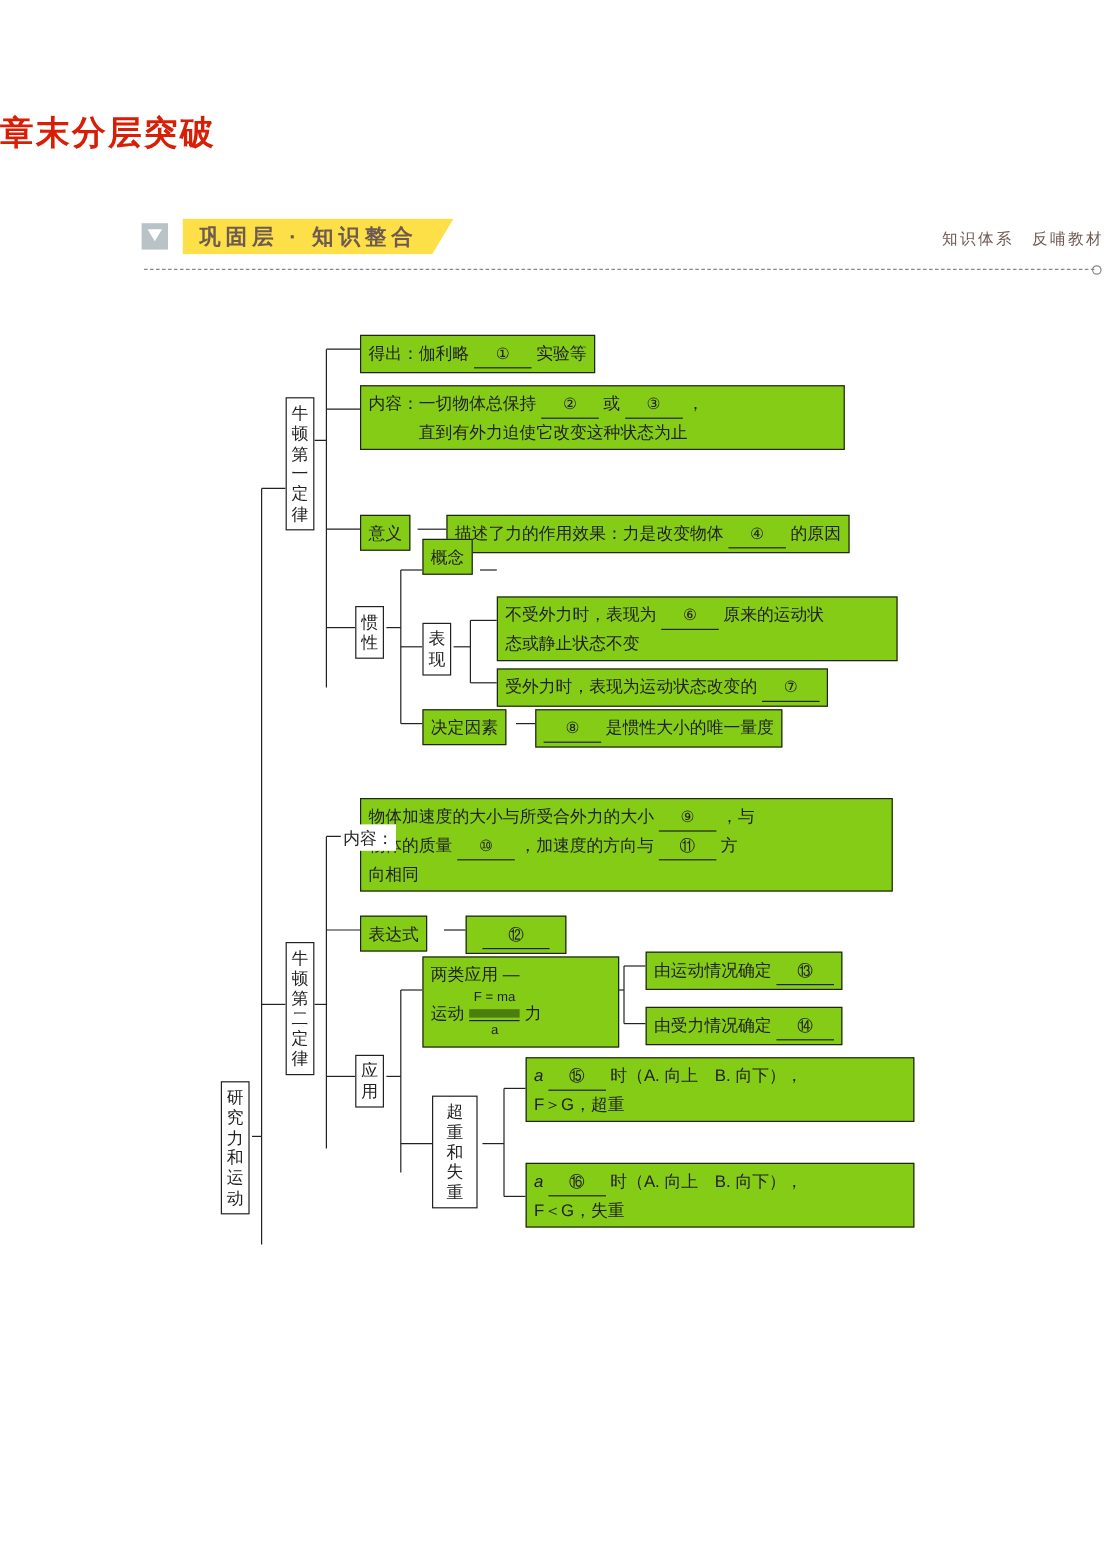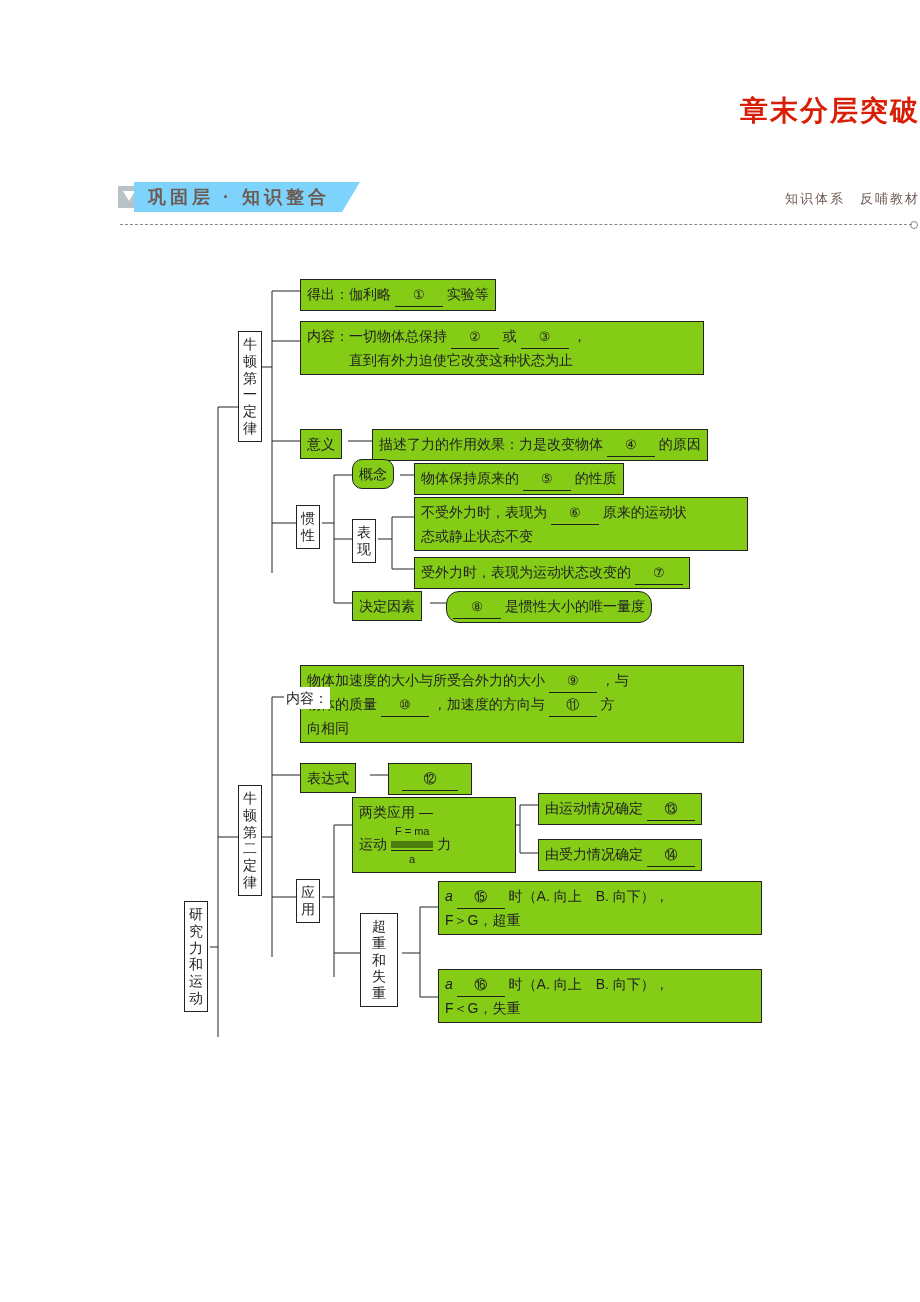--- a/index.html
+++ b/index.html
@@ -8,24 +8,23 @@
     background:#fff;
     font-family:"Microsoft YaHei","SimSun",sans-serif;
     font-size:14px;
     color:#222;
     width:920px;
   }
   .wrap{width:920px;}
 
   
   .title{
-    text-align:right;
+    text-align:left;
     padding-top:92px;
     padding-bottom:50px;
-    padding-left:16px;
   }
   .title span{
     color:#d81e06;
     font-size:28px;
     font-weight:700;
     letter-spacing:2px;
   }
 
   
   .sect{
@@ -44,23 +43,23 @@
     content:"";
     position:absolute;
     left:5px;top:5px;
     width:0;height:0;
     border-left:6px solid transparent;
     border-right:6px solid transparent;
     border-top:10px solid #fff;
   }
   .sect .ribbon{
     position:absolute;
-    left:16px;top:2px;
+    left:34px;top:2px;
     height:30px;
-    background:#7dd3fc;
+    background:#fde047;
     padding:0 30px 0 14px;
     line-height:30px;
     font-weight:700;
     color:#6d5a52;
     letter-spacing:4px;
     font-size:18px;
     clip-path:polygon(0 0,100% 0,calc(100% - 18px) 100%,0 100%);
   }
   .sect .tail{
     position:absolute;
@@ -238,44 +237,39 @@
     <div class="box" style="left:372px;top:152px;">
       <span>描述了力的作用效果：力是改变物体</span>
       <span class="blank"><span class="circ">④</span></span>
       <span>的原因</span>
     </div>
 
     <div class="vbox" style="left:296px;top:228px;">
       <span>惯</span>
         <span>性</span>
     </div>
-    <div class="box" style="left:352px;top:182px;border-radius:10px;">概念</div>
-    <div class="box" style="left:414px;top:186px;">
-      <span>物体保持原来的</span>
-      <span class="blank"><span class="circ">⑤</span></span>
-      <span>的性质</span>
-    </div>
+    <div class="box" style="left:352px;top:172px;">概念</div>
 
     <div class="vbox" style="left:352px;top:242px;">
       <span>表</span>
         <span>现</span>
     </div>
     <div class="box" style="left:414px;top:220px;width:320px;">
       <span>不受外力时，表现为</span>
       <span class="blank"><span class="circ">⑥</span></span>
       <span>原来的运动状</span><br>
       <span>态或静止状态不变</span>
     </div>
     <div class="box" style="left:414px;top:280px;">
       <span>受外力时，表现为运动状态改变的</span>
       <span class="blank"><span class="circ">⑦</span></span>
     </div>
 
     <div class="box" style="left:352px;top:314px;">决定因素</div>
-    <div class="box" style="left:446px;top:314px;border-radius:13px;">
+    <div class="box" style="left:446px;top:314px;">
       <span class="blank"><span class="circ">⑧</span></span>
       <span>是惯性大小的唯一量度</span>
     </div>
 
     <div class="vbox" style="left:238px;top:508px;">
       <span>牛</span>
         <span>顿</span>
         <span>第</span>
         <span>二</span>
         <span>定</span>

